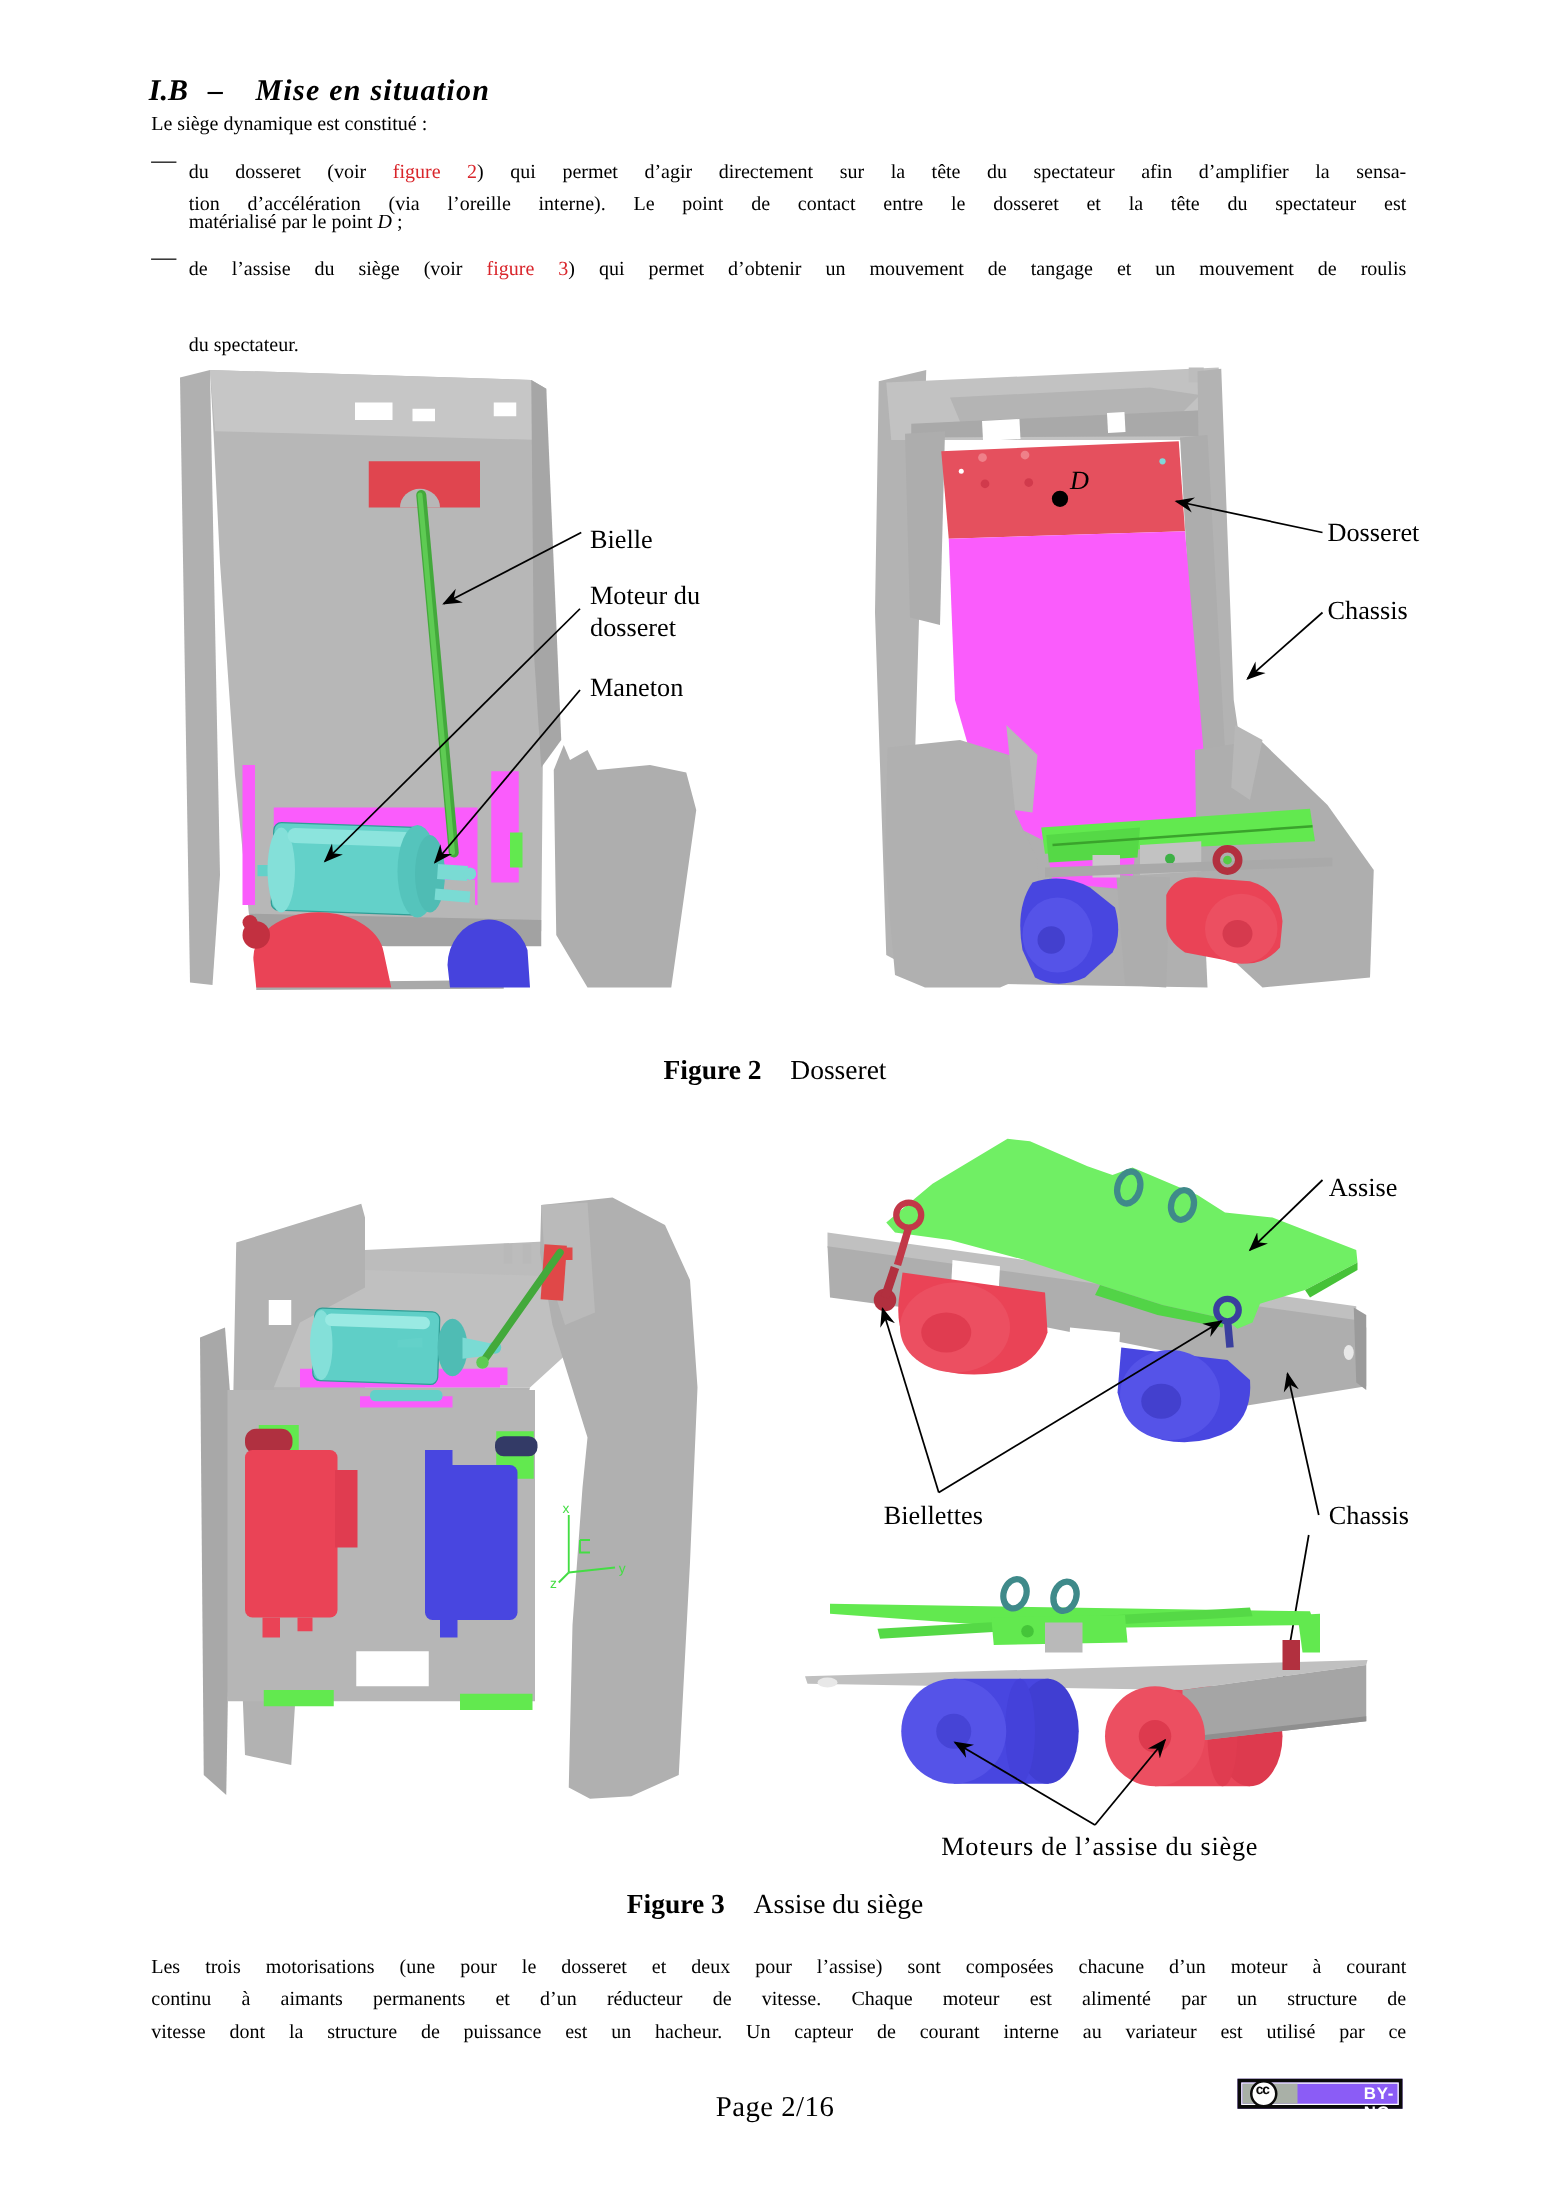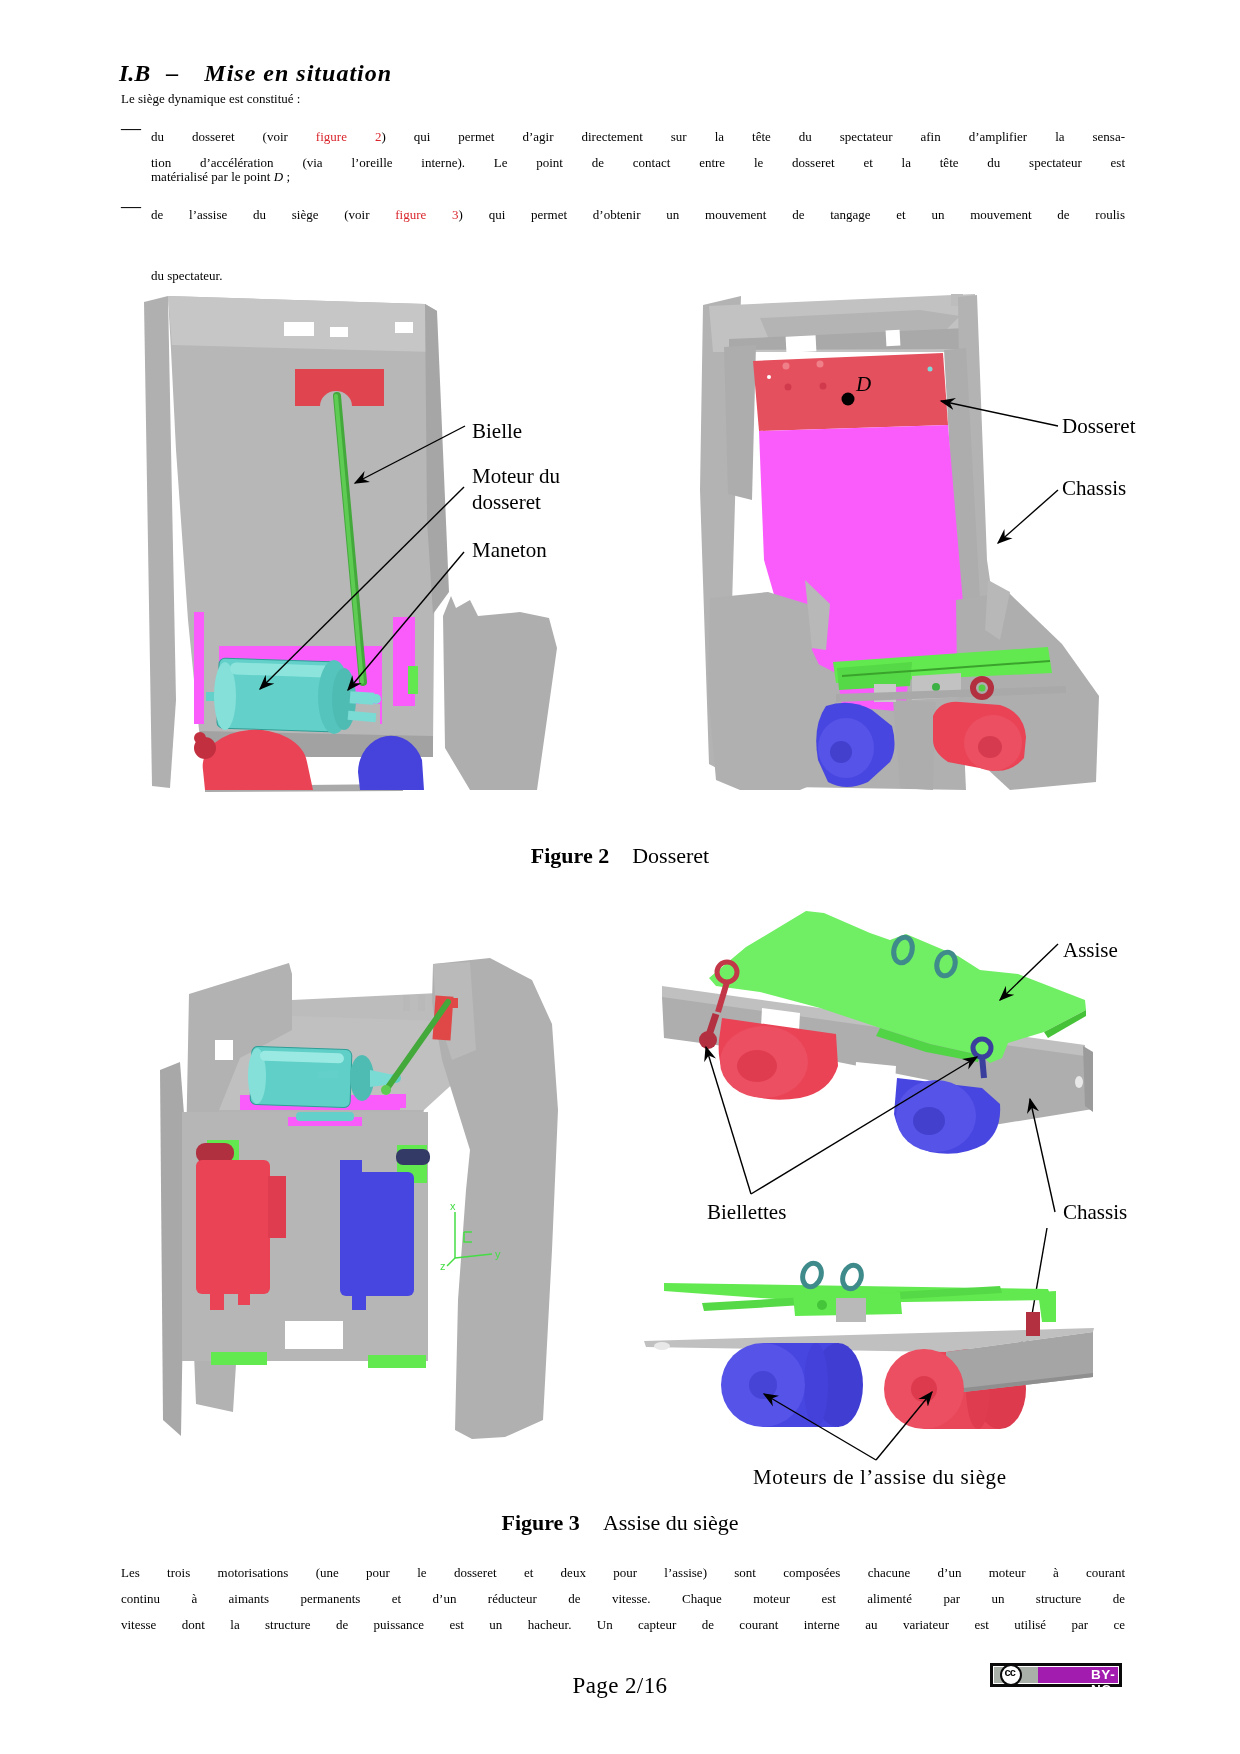--- a/index.html
+++ b/index.html
@@ -1,20 +1,20 @@
 <!DOCTYPE html>
 <html lang="fr"><head>
 <meta charset="utf-8">
 <title>page</title>
 <style>
   html,body{margin:0;padding:0;background:#ffffff;}
   body{width:1240px;height:1754px;position:relative;overflow:hidden;
        font-family:"Liberation Serif",serif;color:#000000;}
   .abs{position:absolute;}
-  .line{position:absolute;left:121px;width:1004px;font-size:13px;
+  .line{position:absolute;left:121px;width:1004px;font-size:16px;
         white-space:nowrap;}
   .just{text-align:justify;text-align-last:justify;white-space:normal;
         word-spacing:0.02em;margin-top:12px;}
   .red{color:#d9252b;}
   .cap{position:absolute;left:0;width:1240px;text-align:center;font-size:20px;}
   svg{position:absolute;left:0;top:0;}
   .lbl{font-family:"Liberation Serif",serif;font-size:21px;fill:#000000;}
 </style>
 </head>
 <body>
@@ -34,21 +34,21 @@
 
 <div class="cap" style="top:1510px;font-size:22px;"><b>Figure 3</b><span style="display:inline-block;width:23px;"></span>Assise du siège</div>
 
 <div class="line just" style="top:1553px;">Les trois motorisations (une pour le dosseret et deux pour l’assise) sont composées chacune d’un moteur à courant</div>
 <div class="line just" style="top:1579px;">continu à aimants permanents et d’un réducteur de vitesse. Chaque moteur est alimenté par un structure de</div>
 <div class="line just" style="top:1605px;">vitesse dont la structure de puissance est un hacheur. Un capteur de courant interne au variateur est utilisé par ce</div>
 
 <div class="abs" style="left:119px;top:1764px;font-size:15.5px;letter-spacing:-0.2px;">2015-03-09&nbsp;&nbsp;11:39:00</div>
 <div class="abs" style="left:0;width:1240px;text-align:center;top:1673px;font-size:23px;letter-spacing:0.4px;">Page 2/16</div>
 
-<div class="abs" style="left:990px;top:1663px;width:126px;height:18px;background:#a21caf;border:3px solid #0a0a0a;outline:1px solid #ffffff;outline-offset:-4px;">
+<div class="abs" style="left:990px;top:1663px;width:126px;height:18px;background:#8b5cf6;border:3px solid #0a0a0a;outline:1px solid #ffffff;outline-offset:-4px;">
   <div class="abs" style="left:1px;top:1px;width:44px;height:16px;background:#a9b0a7;"></div>
   <div class="abs" style="left:7px;top:-2px;width:18px;height:18px;border-radius:50%;background:#ffffff;border:2.5px solid #0a0a0a;"></div>
   <div class="abs" style="left:11.5px;top:-0.5px;font-family:'Liberation Sans',sans-serif;font-weight:bold;font-size:11px;color:#0a0a0a;letter-spacing:-0.8px;">cc</div>
   <div class="abs" style="left:50px;top:1px;font-family:'Liberation Sans',sans-serif;font-weight:bold;font-size:13.5px;color:#ffffff;letter-spacing:0.6px;margin-left:48px;">BY-NC-SA</div>
 </div>
 
 <svg width="1240" height="1754" viewBox="0 0 1240 1754">
 <defs>
 <marker id="ah" markerWidth="12" markerHeight="10" refX="10" refY="5" orient="auto">
   <path d="M11,5 L0,0.6 L3.6,5 L0,9.4 Z" fill="#000000"></path>

